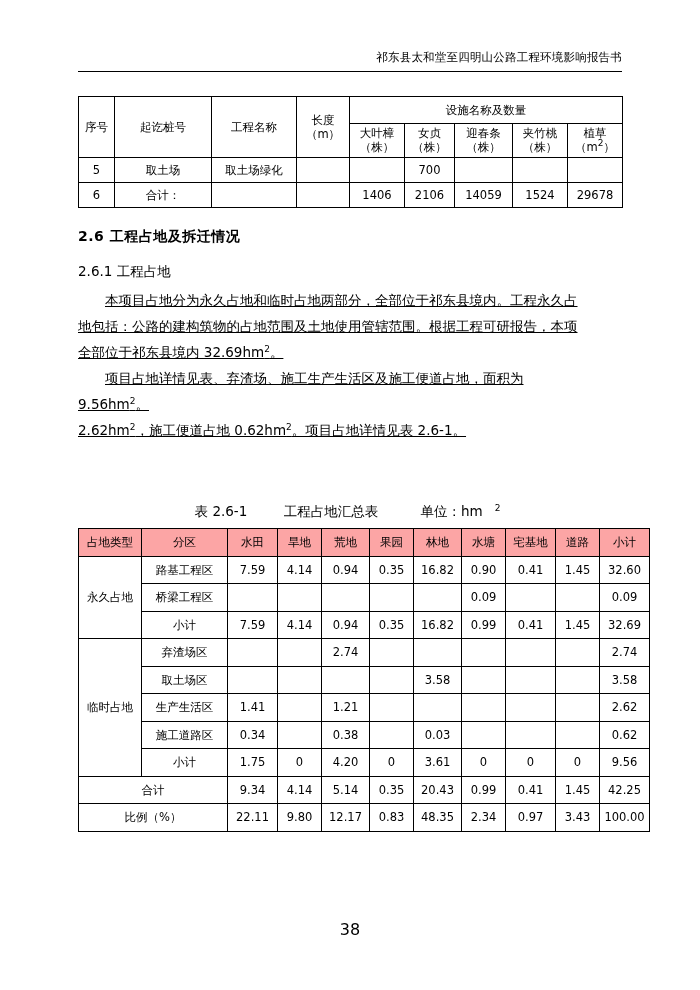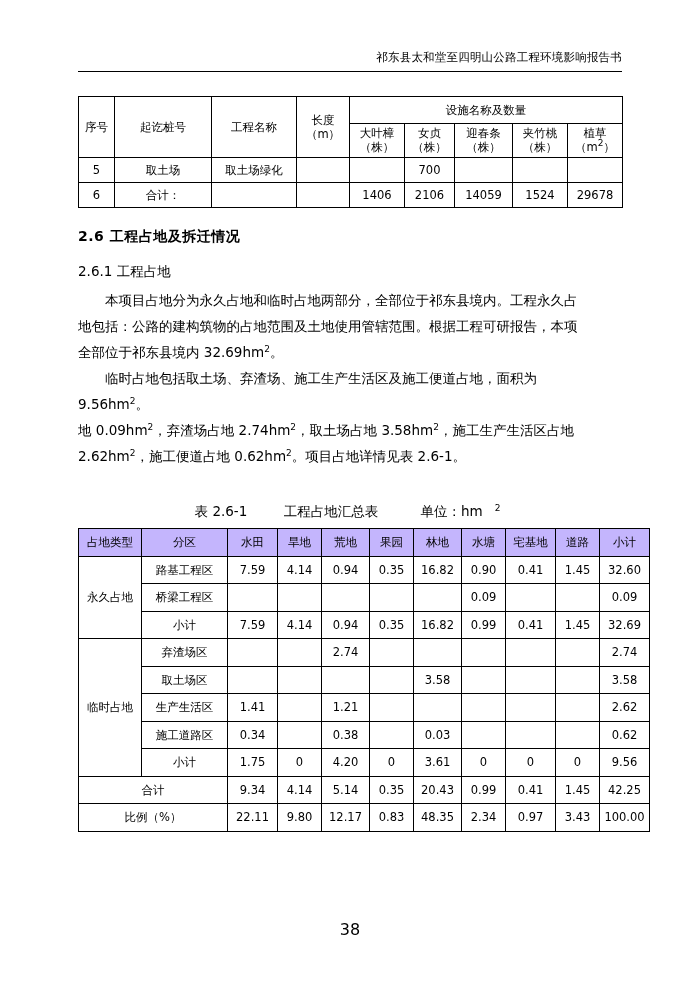--- a/index.html
+++ b/index.html
@@ -79,39 +79,40 @@
     font-size: 13.5px;
   }
   .para {
     position: absolute;
     left: 78px;
     width: 545px;
     font-size: 13.5px;
     line-height: 26px;
     text-align: justify;
     text-justify: inter-ideograph;
+    text-decoration: underline;
   }
   
   .tbl-cap {
     position: absolute;
     left: 78px;
     width: 545px;
     text-align: center;
     font-size: 13.5px;
   }
   .tbl-cap span { margin: 0 6px; }
   
   .tbl-main {
     position: absolute;
     top: 528px;
     left: 78px;
     width: 545px;
   }
   .tbl-main td { height: 22.5px; font-size: 11.5px; }
-  .tbl-main .hdr td { background: #c4b5fd; }
+  .tbl-main .hdr td { background: #fca5a5; }
   .tbl-main .vgroup { font-size: 11.5px; }
   
   .pageno {
     position: absolute;
     top: 920px;
     left: 0;
     width: 700px;
     text-align: center;
     font-size: 16px;
   }
@@ -199,28 +200,25 @@
   <div class="sec-h" style="top:228px">2.6  工程占地及拆迁情况</div>
   <div class="sub-h" style="top:263px">2.6.1   工程占地</div>
 
   <div class="para" style="top:287px">
     <div style="text-indent:27px">本项目占地分为永久占地和临时占地两部分，全部位于祁东县境内。工程永久占</div>
     <div>地包括：公路的建构筑物的占地范围及土地使用管辖范围。根据工程可研报告，本项</div>
     <div><span>全部位于祁东县境内 32.69hm</span><span class="sub">2</span><span>。</span></div>
   </div>
 
   <div class="para" style="top:365px">
-    <div style="text-indent:27px">临时占地包括取土场、弃渣场、施工生产生活区及施工便道占地，面积为</div>
+    <div style="text-indent:27px">项目占地详情见表、弃渣场、施工生产生活区及施工便道占地，面积为</div>
     <div><span>9.56hm</span><span class="sub">2</span><span>。</span></div>
   </div>
 
   <div class="para" style="top:417px">
-    <div>
-      <span>地  0.09hm</span><span class="sub">2</span><span>，弃渣场占地  2.74hm</span><span class="sub">2</span><span>，取土场占地  3.58hm</span><span class="sub">2</span><span>，施工生产生活区占地</span>
-    </div>
     <div>
       <span>2.62hm</span><span class="sub">2</span><span>，施工便道占地 0.62hm</span><span class="sub">2</span><span>。项目占地详情见表 2.6-1。</span>
     </div>
   </div>
 
   <div class="tbl-cap" style="top:503px">
     <span>表 2.6-1</span>
     <span style="margin-left:26px">工程占地汇总表</span>
     <span style="margin-left:26px"><span>单位：hm</span><span class="sub">2</span></span>
   </div>

